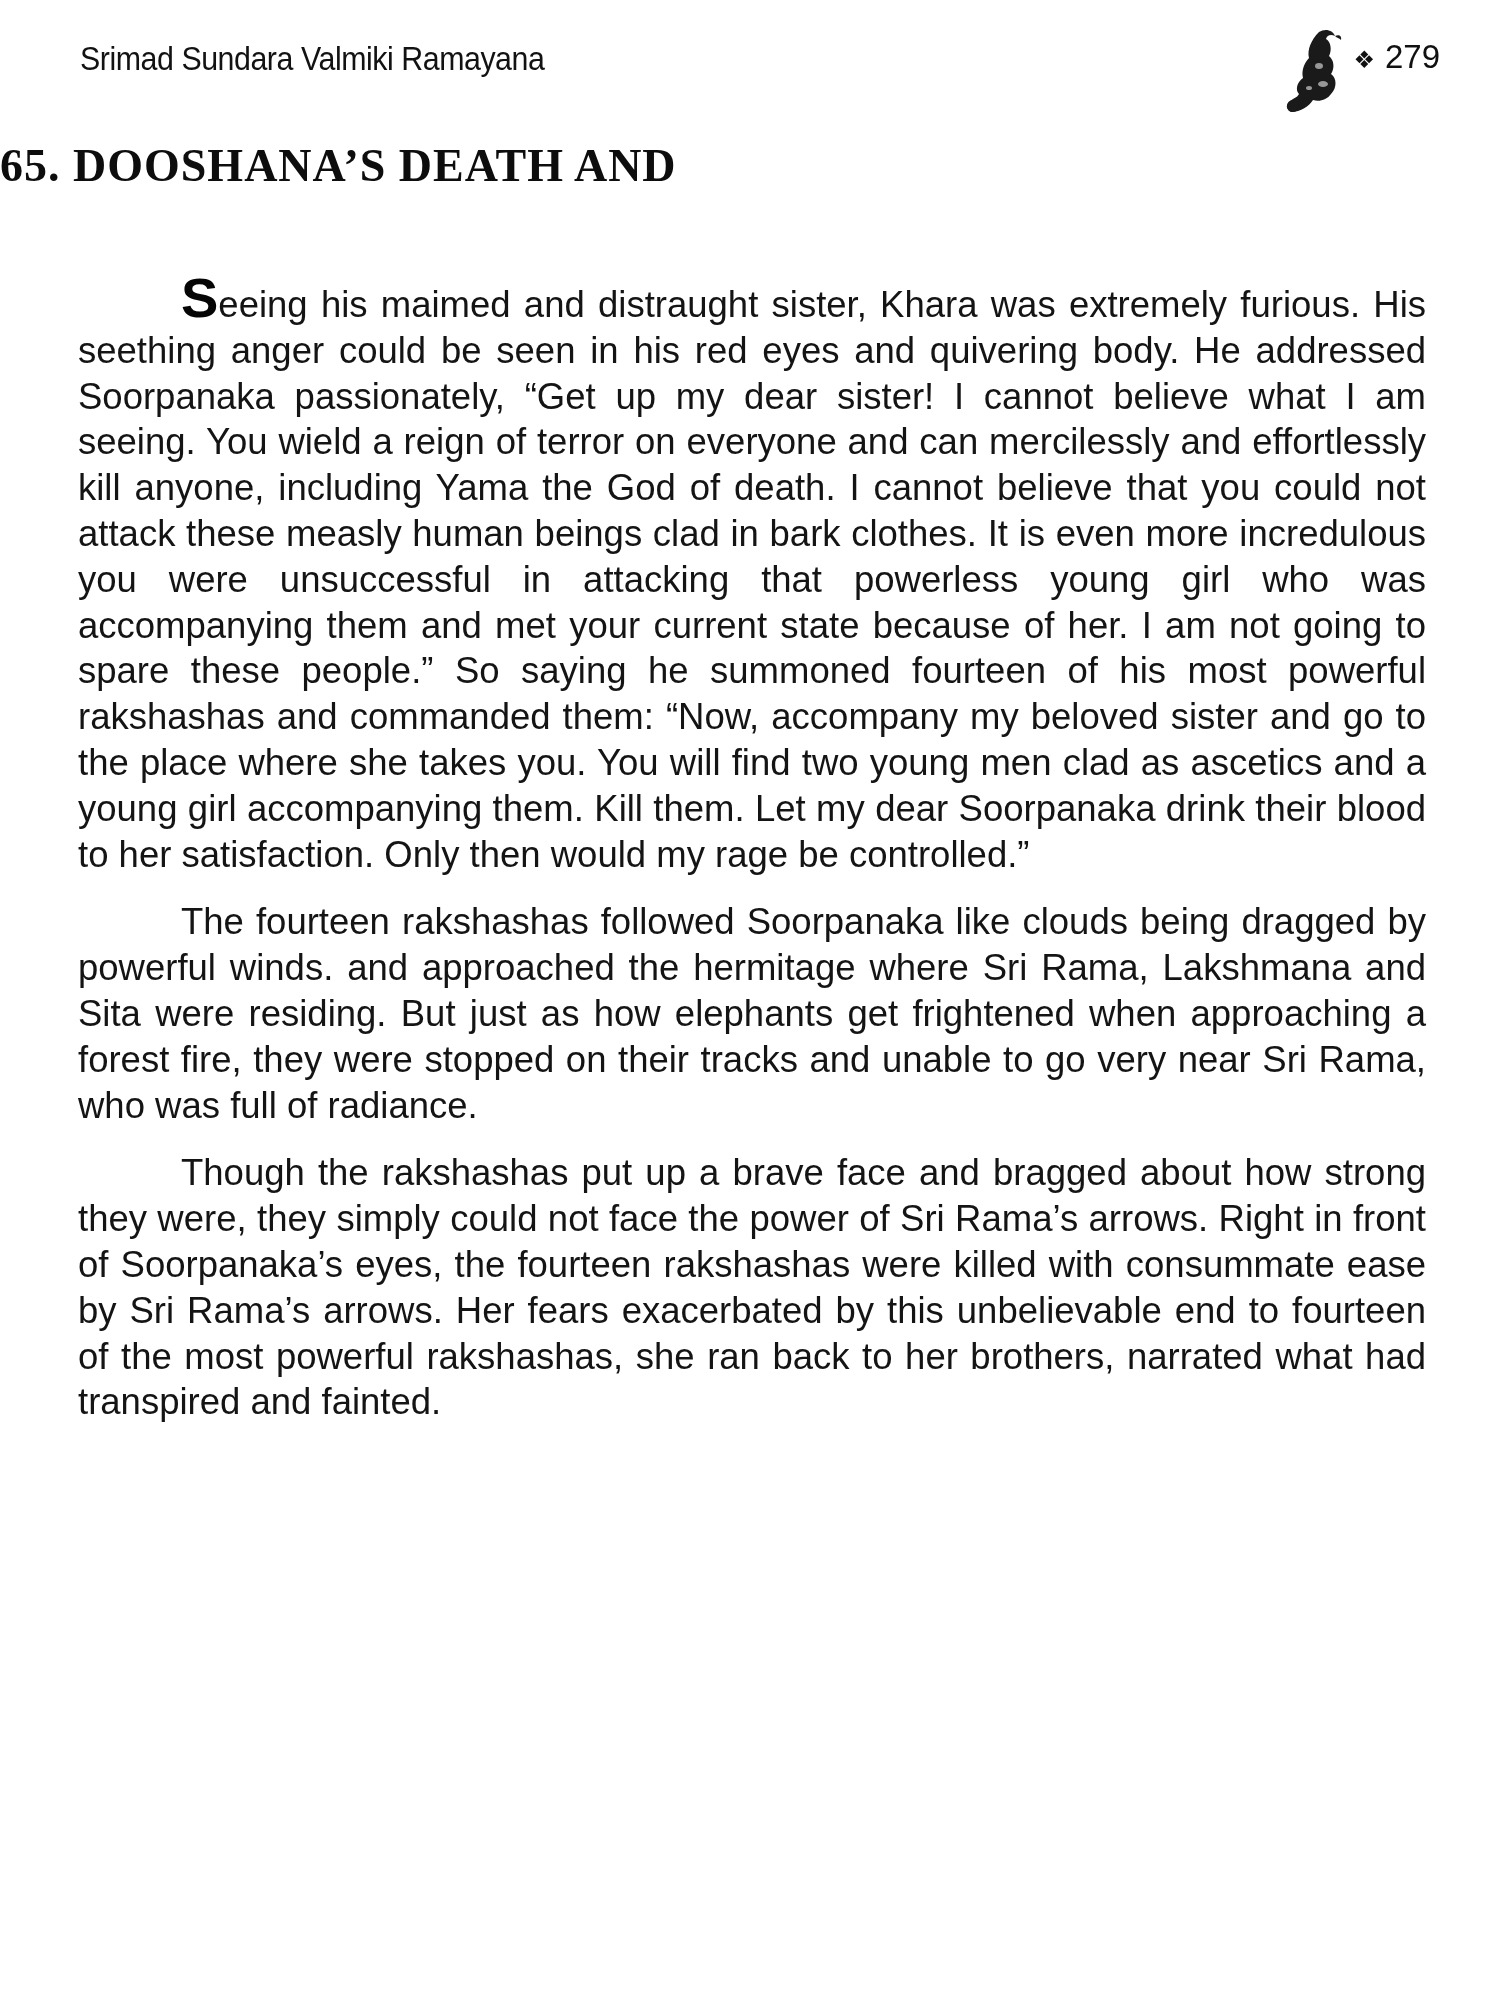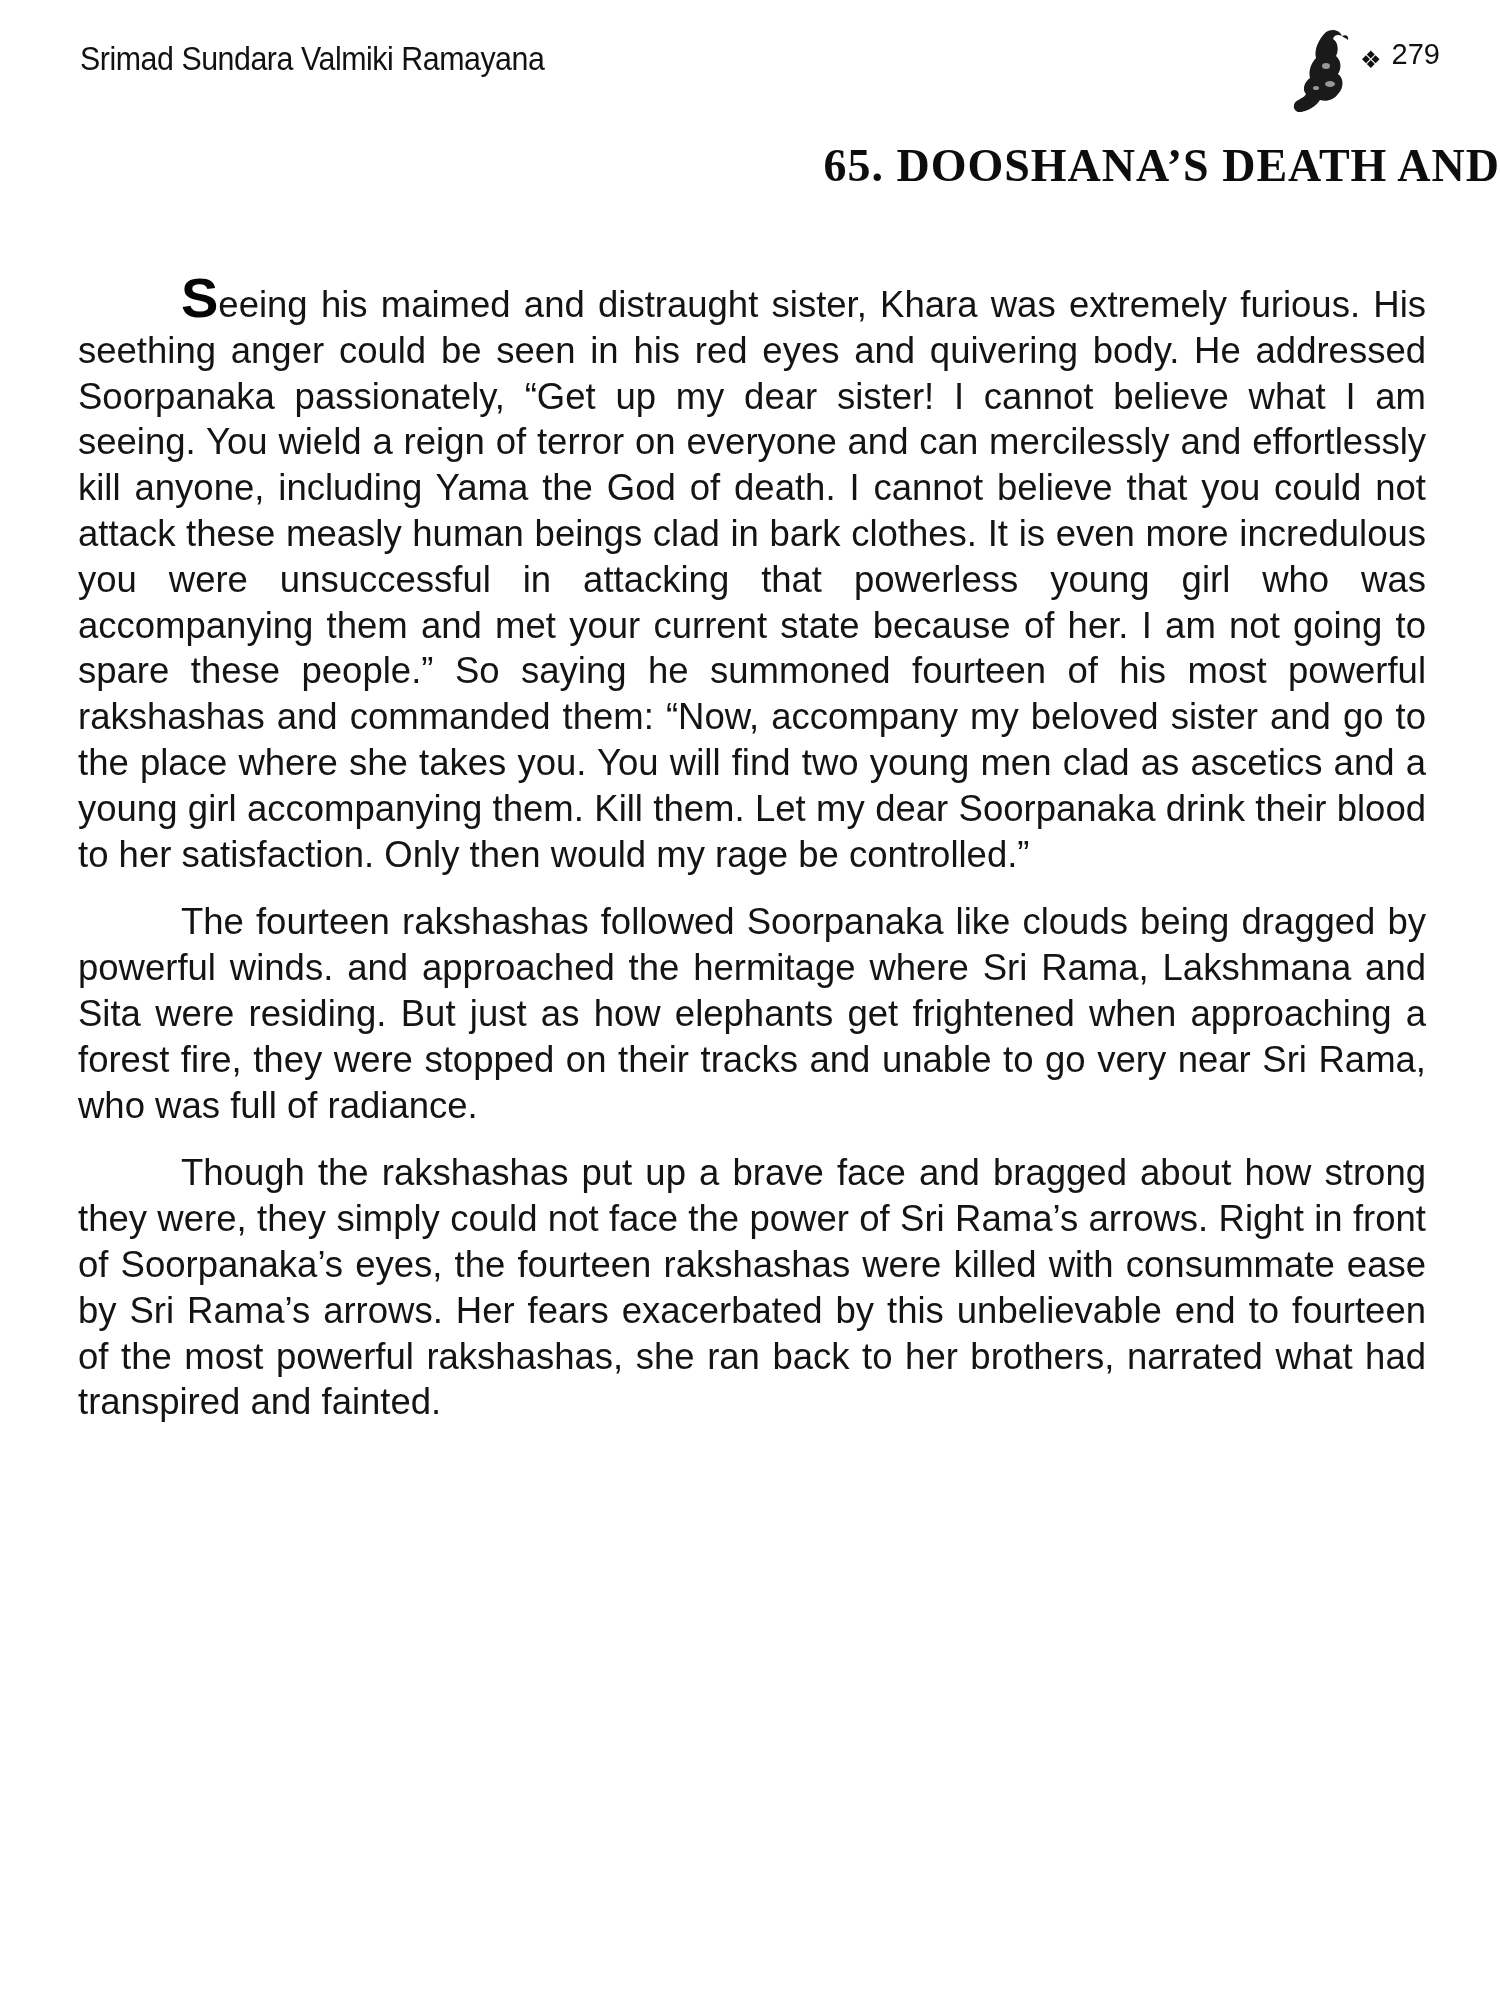--- a/index.html
+++ b/index.html
@@ -39,30 +39,30 @@
   }
   .diamond-bullet {
     font-family: "DejaVu Sans", sans-serif;
     font-size: 24px;
     margin-top: 20px;
     margin-right: 10px;
     color: #111;
   }
   .page-number {
     font-family: "Liberation Sans", sans-serif;
-    font-size: 29px;
+    font-size: 33px;
     margin-top: 12px;
     color: #111;
   }
   .chapter-title {
     position: absolute;
     left: 0;
     width: 1500px;
     top: 136px;
-    text-align: right;
+    text-align: left;
     font-family: "Liberation Serif", serif;
     font-weight: bold;
     font-size: 46px;
     line-height: 60px;
     letter-spacing: 1px;
     color: #0d0d0d;
   }
   .chapter-title span {
     display: block;
   }

